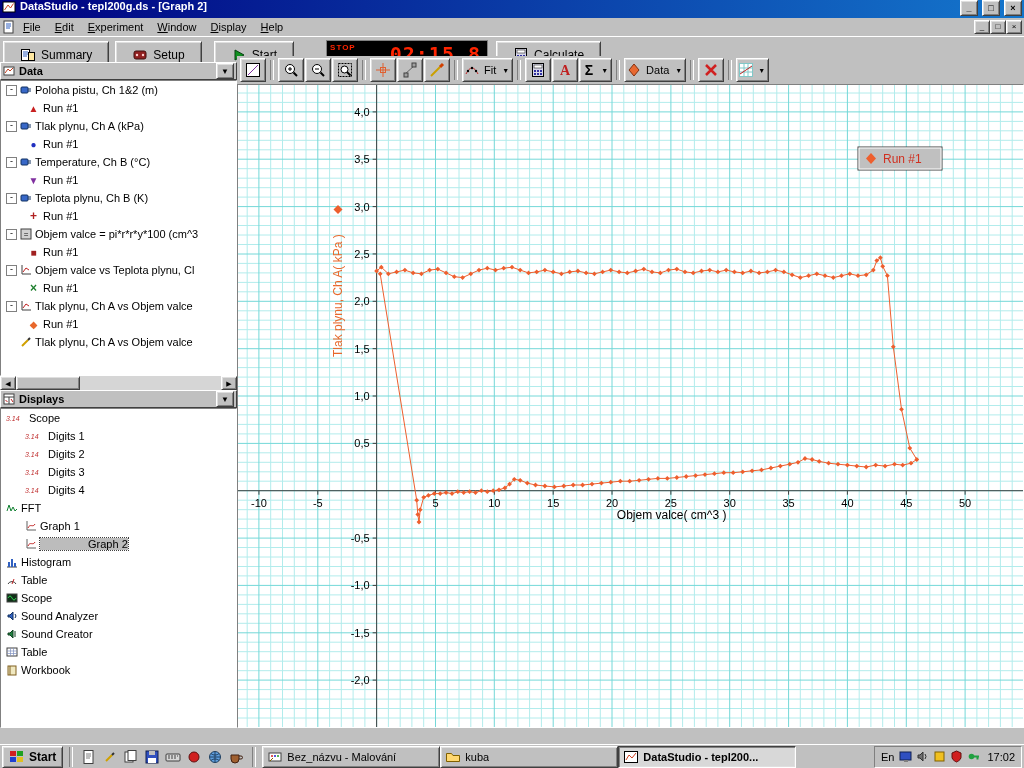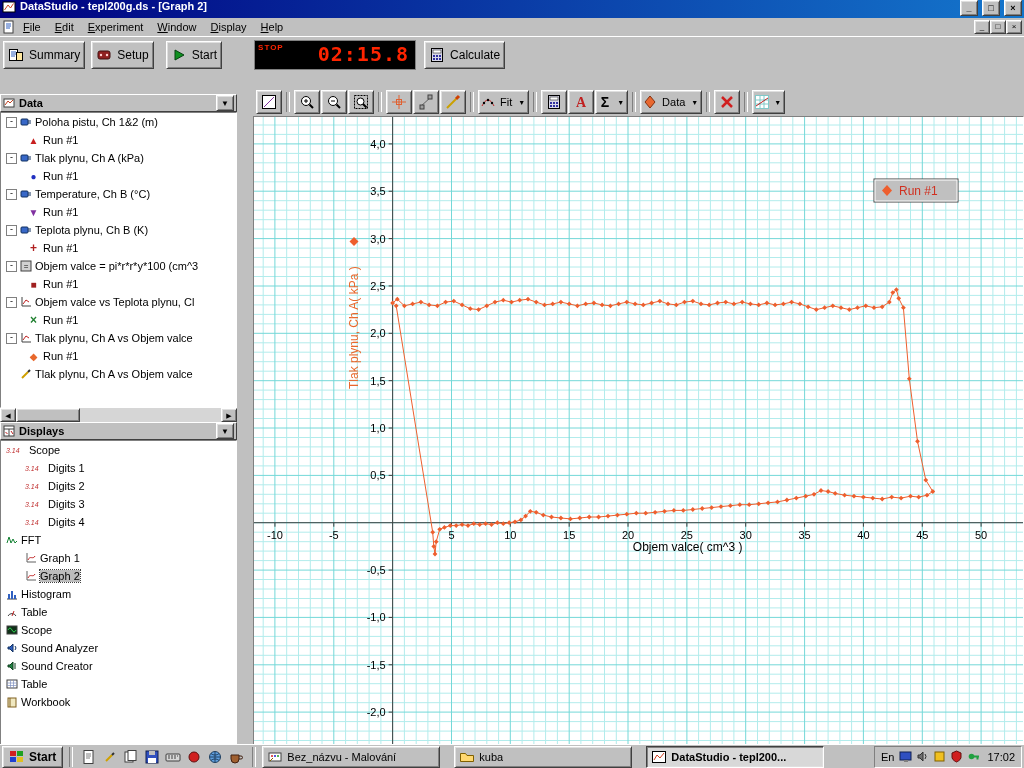--- a/index.html
+++ b/index.html
@@ -21,45 +21,45 @@
   
   #menubar{position:absolute;left:0;top:18px;width:1024px;height:18px;background:#c0c0c0;
     display:flex;align-items:center;padding:0 2px;box-sizing:border-box;}
   .menu-item{padding:2px 7px;cursor:default;}
   #menubar .spacer{flex:1;}
   .mdi-btn{width:14px;height:12px;font-size:8px;line-height:8px;color:#000;}
   
   #maintoolbar{position:absolute;left:0;top:36px;width:1024px;height:36px;background:#c0c0c0;
     display:flex;align-items:center;padding:0 3px;box-sizing:border-box;
     border-top:1px solid #ffffff;}
-  .big-btn{height:26px;padding:0 4px;gap:5px;font-size:12px;}
+  .big-btn{height:26px;padding:0 16px;gap:5px;font-size:12px;}
   #timer-panel{position:relative;width:162px;height:30px;background:#000;margin-left:32px;
     border:1px solid #808080;box-sizing:border-box;}
   #timer-stop{position:absolute;left:3px;top:2px;color:#ff2400;font-size:8px;font-weight:bold;letter-spacing:1px;}
   #timer-value{position:absolute;right:6px;top:1px;color:#ff2400;font-size:20px;font-weight:bold;
     font-family:"DejaVu Sans Mono",monospace;letter-spacing:1px;}
   
-  #workspace{position:absolute;left:0;top:88px;width:1024px;height:672px;display:flex;gap:16px;}
+  #workspace{position:absolute;left:0;top:56px;width:1024px;height:672px;display:flex;}
   #sidebar{width:237px;display:flex;flex-direction:column;box-sizing:border-box;}
   .panel-header{height:18px;background:#c0c0c0;display:flex;align-items:center;gap:4px;
     padding:0 2px;border:1px solid;border-color:#ffffff #404040 #404040 #ffffff;box-sizing:border-box;}
   .panel-header .ph-label{flex:1;font-weight:bold;}
   .drop-btn{width:16px;height:14px;font-size:8px;}
   .tree{background:#fff;overflow:hidden;border:1px solid;border-color:#808080 #ffffff #ffffff #808080;box-sizing:border-box;}
   #data-tree{height:296px;}
   #displays-tree{flex:1;}
   .trow{display:flex;align-items:center;height:18px;padding-left:5px;gap:3px;white-space:nowrap;overflow:hidden;}
   .trow.child{padding-left:26px;}
   .trow.dchild{padding-left:24px;}
   .expandbox{width:9px;height:9px;border:1px solid #808080;background:#fff;font-size:9px;
     line-height:7px;text-align:center;flex:0 0 auto;}
   .expandspace{width:11px;flex:0 0 auto;}
   .ticon{display:inline-flex;align-items:center;flex:0 0 auto;}
   .marker{width:13px;text-align:center;font-size:10px;flex:0 0 auto;}
-  .sel-label{background:#bcbcbc;outline:1px dotted #404040;}
+  .sel-label{background:#bcbcbc;outline:1px dotted #404040;padding-left:48px;}
   
   .hscroll{height:14px;background:#d6d6d6;display:flex;align-items:stretch;}
   .sb-btn{width:14px;font-size:7px;line-height:7px;}
   .sb-thumb{width:62px;margin:0;}
   
   #graph-col{flex:1;display:flex;flex-direction:column;}
   #graph-toolbar{height:28px;background:#c0c0c0;display:flex;align-items:center;gap:1px;
     padding:0 3px;box-sizing:border-box;}
   .gt-btn{height:22px;min-width:22px;padding:0 1px;gap:2px;font-size:11px;}
   .gt-label{padding:0 2px;}
@@ -837,21 +837,21 @@
           </svg>
         </span>
         <span class="ql-icon">
           <svg width="16" height="16" viewBox="0 0 16 16" xmlns="http://www.w3.org/2000/svg">
             <path d="M3 6 h8 v4 a4 4 0 0 1 -8 0 Z" fill="#a06030" stroke="#402010"></path>
             <path d="M11 7 h2 a1.5 1.5 0 0 1 0 3 h-2" fill="none" stroke="#402010"></path>
           </svg>
         </span>
       </span>
     <span class="tb-sep"></span>
-    <span id="task-buttons" style="display:inline-flex;gap:14px;">
+    <span id="task-buttons" style="display:inline-flex;gap:0;">
         <span class="btn95 task-btn">
           <span class="ticon">
             <svg width="16" height="16" viewBox="0 0 16 16" xmlns="http://www.w3.org/2000/svg">
               <rect x="2" y="4" width="12" height="8" fill="#fff" stroke="#404040"></rect>
               <circle cx="5" cy="7" r="1" fill="#d02020"></circle>
               <circle cx="8" cy="7" r="1" fill="#2020d0"></circle>
               <circle cx="11" cy="7" r="1" fill="#20a020"></circle>
               <path d="M3 12 l3 -3" stroke="#806000"></path>
             </svg>
           </span>

